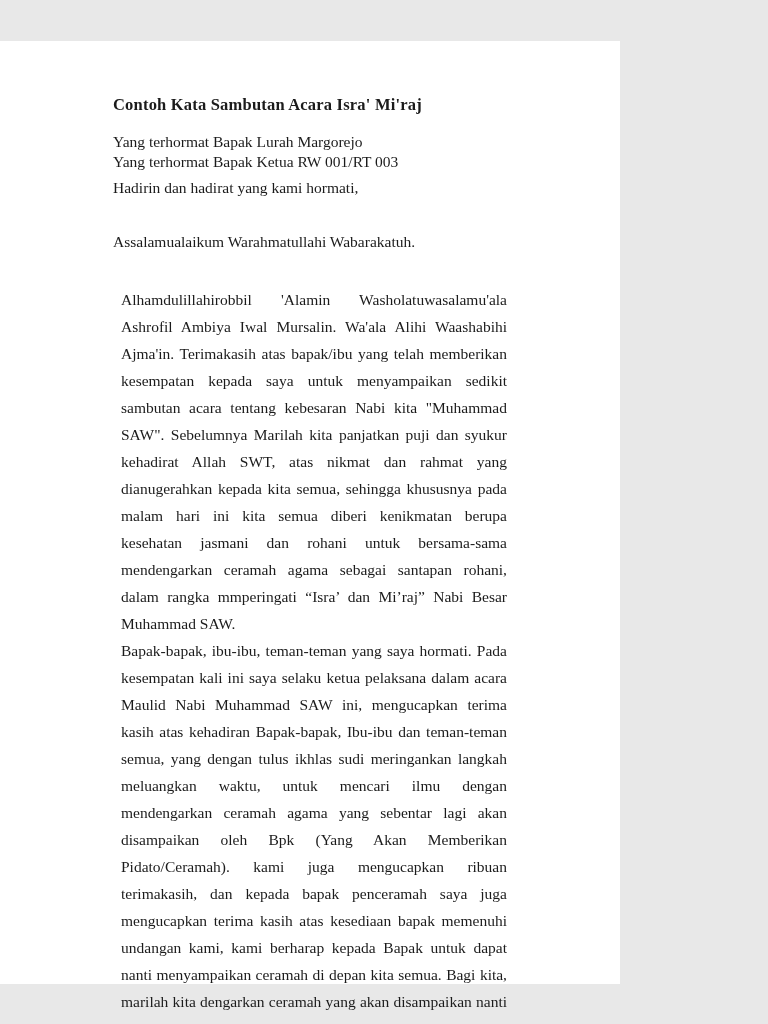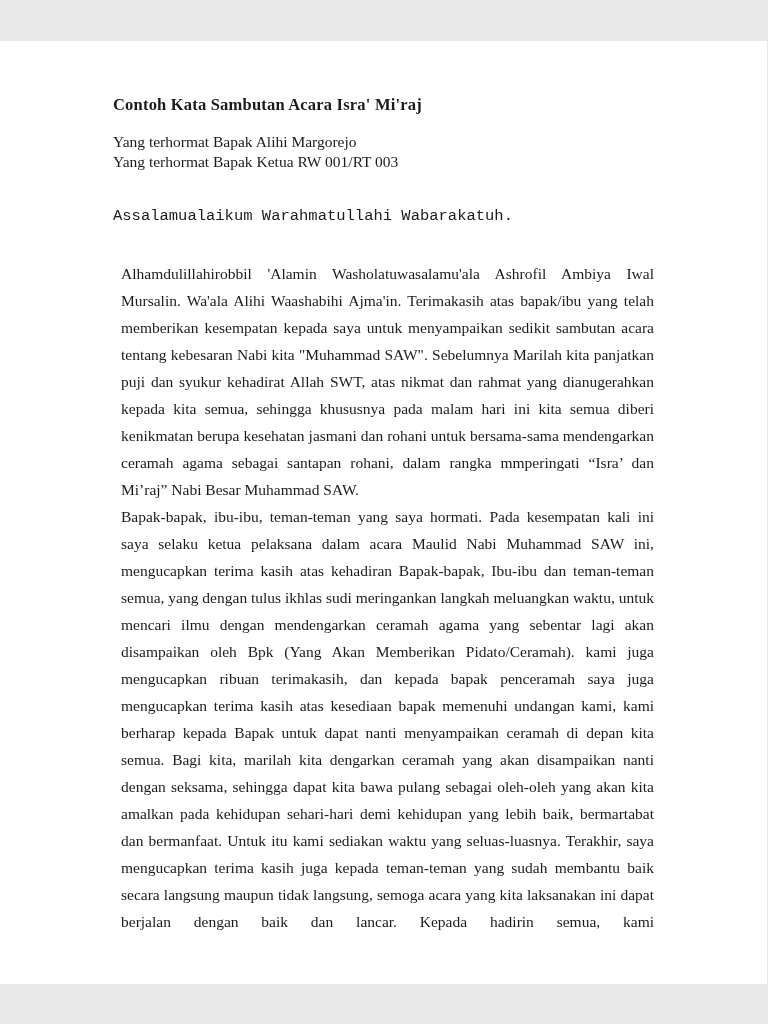--- a/index.html
+++ b/index.html
@@ -12,21 +12,21 @@
     position: relative;
     background: #e8e8e8;
     font-family: "Liberation Serif", serif;
     color: #1b1b1b;
     overflow: hidden;
   }
   .page {
     position: absolute;
     top: 41px;
     left: 0;
-    width: 767px;
+    width: 620px;
     height: 943px;
     background: #ffffff;
     box-sizing: border-box;
     padding: 54px 113px 0 113px;
   }
   .doc-title {
     font-size: 16.5px;
     font-weight: bold;
     line-height: 20px;
     margin: 0 0 17px 0;
@@ -39,45 +39,45 @@
   }
   .audience {
     font-size: 15.5px;
     line-height: 20px;
     margin: 6px 0 0 0;
   }
   .greeting {
     font-size: 15.5px;
     line-height: 20px;
     margin: 34px 0 14px 0;
-    font-family: Liberation Mono, monospace;
   }
   .para {
     font-size: 15.5px;
     line-height: 27px;
     text-align: justify;
     margin: 34px 0 0 8px;
   }
   .para.continued {
     margin-top: 0;
     
     text-align-last: justify;
   }
 </style>
 </head>
 <body>
 
 <div class="page">
 
   <h1 class="doc-title">Contoh Kata Sambutan Acara Isra' Mi'raj</h1>
 
-  <p class="salutation">Yang terhormat Bapak Alihi Margorejo</p>
+  <p class="salutation">Yang terhormat Bapak Lurah Margorejo</p>
 
   <p class="salutation">Yang terhormat Bapak Ketua RW 001/RT 003</p>
 
+  <p class="audience">Hadirin dan hadirat yang kami hormati,</p>
 
   <p class="greeting">Assalamualaikum Warahmatullahi Wabarakatuh.</p>
 
   <p class="para">Alhamdulillahirobbil 'Alamin Washolatuwasalamu'ala Ashrofil Ambiya Iwal Mursalin. Wa'ala Alihi Waashabihi Ajma'in. Terimakasih atas bapak/ibu yang telah memberikan kesempatan kepada saya untuk menyampaikan sedikit sambutan acara tentang kebesaran Nabi kita "Muhammad SAW". Sebelumnya Marilah kita panjatkan puji dan syukur kehadirat Allah SWT, atas nikmat dan rahmat yang dianugerahkan kepada kita semua, sehingga khususnya pada malam hari ini kita semua diberi kenikmatan berupa kesehatan jasmani dan rohani untuk bersama-sama mendengarkan ceramah agama sebagai santapan rohani, dalam rangka mmperingati “Isra’ dan Mi’raj” Nabi Besar Muhammad SAW.</p>
 
   <p class="para continued">Bapak-bapak, ibu-ibu, teman-teman yang saya hormati. Pada kesempatan kali ini saya selaku ketua pelaksana dalam acara Maulid Nabi Muhammad SAW ini, mengucapkan terima kasih atas kehadiran Bapak-bapak, Ibu-ibu dan teman-teman semua, yang dengan tulus ikhlas sudi meringankan langkah meluangkan waktu, untuk mencari ilmu dengan mendengarkan ceramah agama yang sebentar lagi akan disampaikan oleh Bpk (Yang Akan Memberikan Pidato/Ceramah). kami juga mengucapkan ribuan terimakasih, dan kepada bapak penceramah saya juga mengucapkan terima kasih atas kesediaan bapak memenuhi undangan kami, kami berharap kepada Bapak untuk dapat nanti menyampaikan ceramah di depan kita semua. Bagi kita, marilah kita dengarkan ceramah yang akan disampaikan nanti dengan seksama, sehingga dapat kita bawa pulang sebagai oleh-oleh yang akan kita amalkan pada kehidupan sehari-hari demi kehidupan yang lebih baik, bermartabat dan bermanfaat. Untuk itu kami sediakan waktu yang seluas-luasnya. Terakhir, saya mengucapkan terima kasih juga kepada teman-teman yang sudah membantu baik secara langsung maupun tidak langsung, semoga acara yang kita laksanakan ini dapat berjalan dengan baik dan lancar. Kepada hadirin semua, kami</p>
 
 </div>
 
 </body></html>

